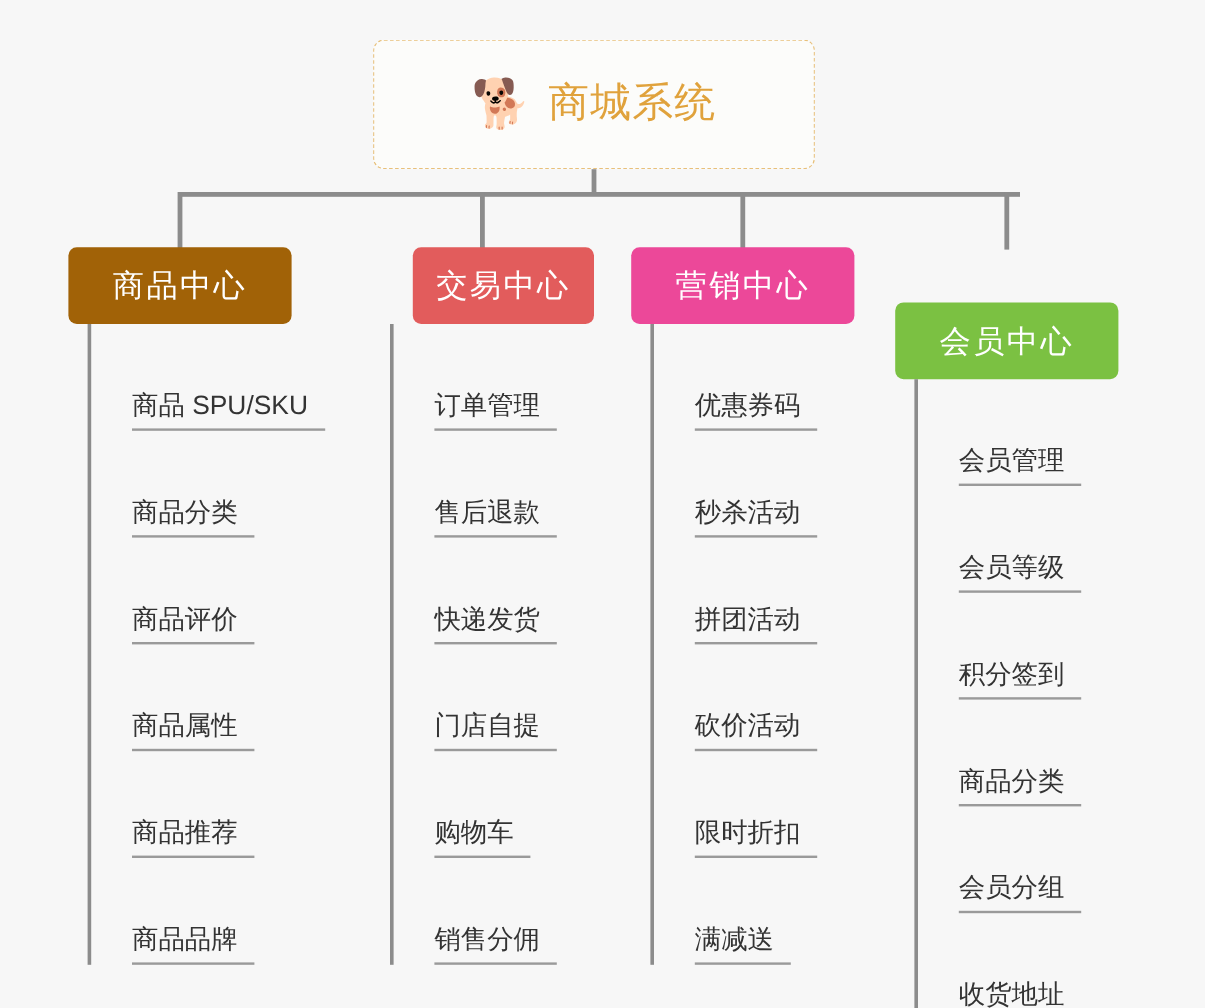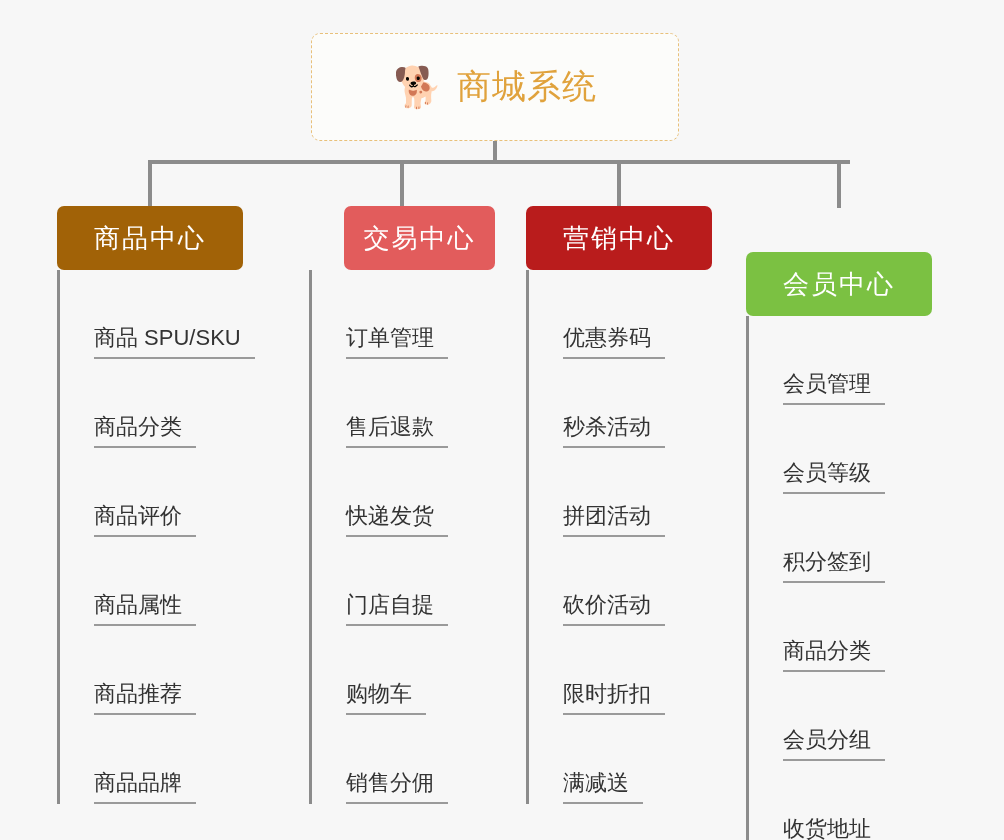--- a/index.html
+++ b/index.html
@@ -85,20 +85,21 @@
     display: flex;
     align-items: center;
     justify-content: center;
     color: #ffffff;
     font-size: 26px;
     letter-spacing: 2px;
     white-space: nowrap;
   }
   .col-leaves {
     position: relative;
+    margin-left: 16px;
     border-left: 3px solid #8c8c8c;
     padding-top: 0;
   }
   .leaf {
     height: 89px;
     box-sizing: border-box;
     display: flex;
     align-items: flex-end;
     padding-left: 34px;
   }
@@ -173,21 +174,21 @@
           </div>
           <div class="leaf">
             <span class="leaf-label">购物车</span>
           </div>
           <div class="leaf">
             <span class="leaf-label">销售分佣</span>
           </div>
         </div>
       </div>
       <div class="column" style="left: 526px; width: 186px;">
-        <div class="col-header" style="background: #b91c1c;">营销中心</div>
+        <div class="col-header" style="background: #ec4899;">营销中心</div>
         <div class="col-leaves">
           <div class="leaf">
             <span class="leaf-label">优惠券码</span>
           </div>
           <div class="leaf">
             <span class="leaf-label">秒杀活动</span>
           </div>
           <div class="leaf">
             <span class="leaf-label">拼团活动</span>
           </div>

